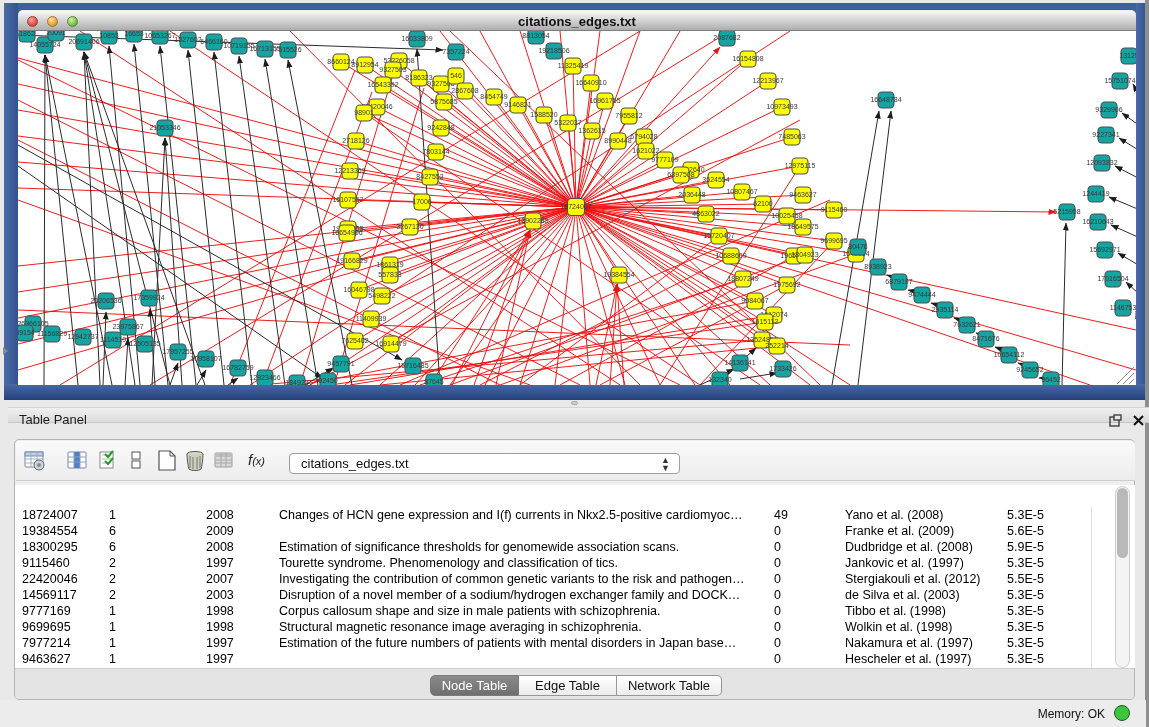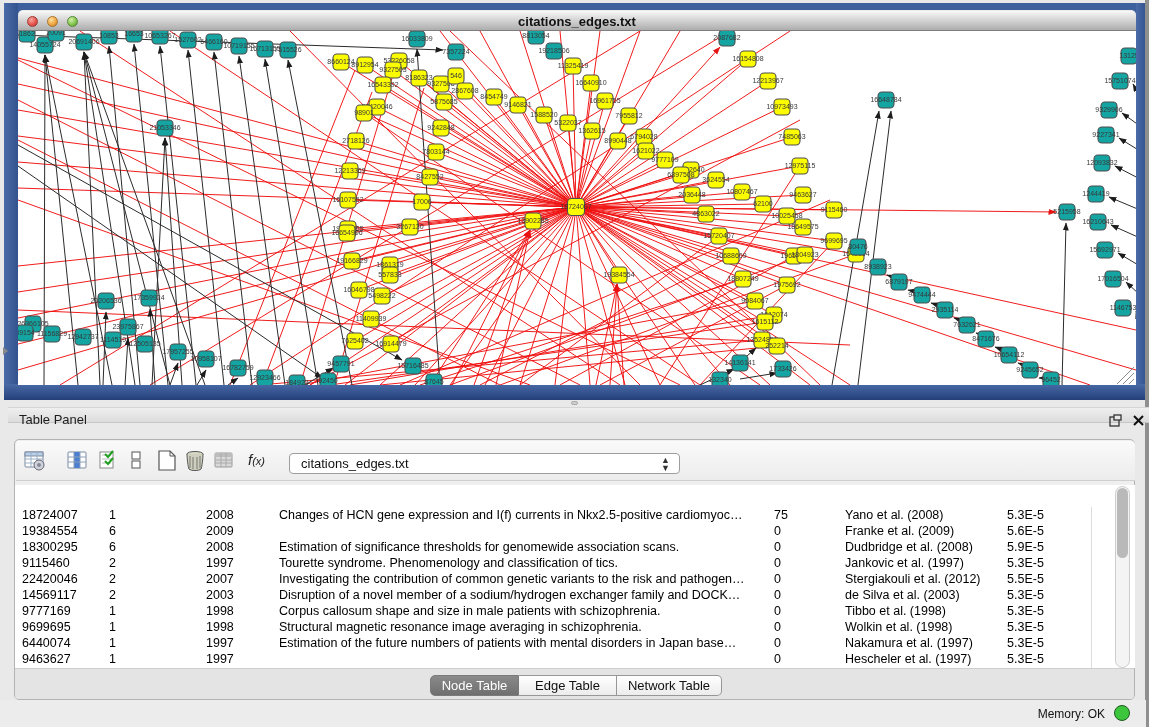--- a/index.html
+++ b/index.html
@@ -903,21 +903,21 @@
  <div style="position:absolute;left:232px;top:10px;font-size:15px;font-style:italic;font-weight:400;color:#222">f<span style="font-size:11px">(x)</span></div>
  <div id="combo">citations_edges.txt<div class="st">▲<br>▼</div></div>
 </div>
     </div>
 <div id="tablewrap"></div>
 <div class="row" style="top:507px">
 <span style="left:21px">18724007</span>
       <span style="left:108px">1</span>
 <span style="left:205px">2008</span>
       <span style="left:278px">Changes of HCN gene expression and I(f) currents in Nkx2.5-positive cardiomyoc…</span>
-<span style="left:773px">75</span>
+<span style="left:773px">49</span>
       <span class="ctr" style="left:844px;width:157px">Yano et al. (2008)</span>
 <span style="left:1006px">5.3E-5</span>
     </div>
 <div class="row" style="top:523px">
 <span style="left:21px">19384554</span>
       <span style="left:108px">6</span>
 <span style="left:205px">2009</span>
 <span style="left:773px">0</span>
       <span class="ctr" style="left:844px;width:157px">Franke et al. (2009)</span>
 <span style="left:1006px">5.6E-5</span>
@@ -970,21 +970,21 @@
 <div class="row" style="top:619px">
 <span style="left:21px">9699695</span>
       <span style="left:108px">1</span>
 <span style="left:205px">1998</span>
       <span style="left:278px">Structural magnetic resonance image averaging in schizophrenia.</span>
 <span style="left:773px">0</span>
       <span class="ctr" style="left:844px;width:157px">Wolkin et al. (1998)</span>
 <span style="left:1006px">5.3E-5</span>
     </div>
 <div class="row" style="top:635px">
-<span style="left:21px">6440074</span>
+<span style="left:21px">7977214</span>
       <span style="left:108px">1</span>
 <span style="left:205px">1997</span>
       <span style="left:278px">Estimation of the future numbers of patients with mental disorders in Japan base…</span>
 <span style="left:773px">0</span>
       <span class="ctr" style="left:844px;width:157px">Nakamura et al. (1997)</span>
 <span style="left:1006px">5.3E-5</span>
     </div>
 <div class="row" style="top:651px">
 <span style="left:21px">9463627</span>
       <span style="left:108px">1</span>

